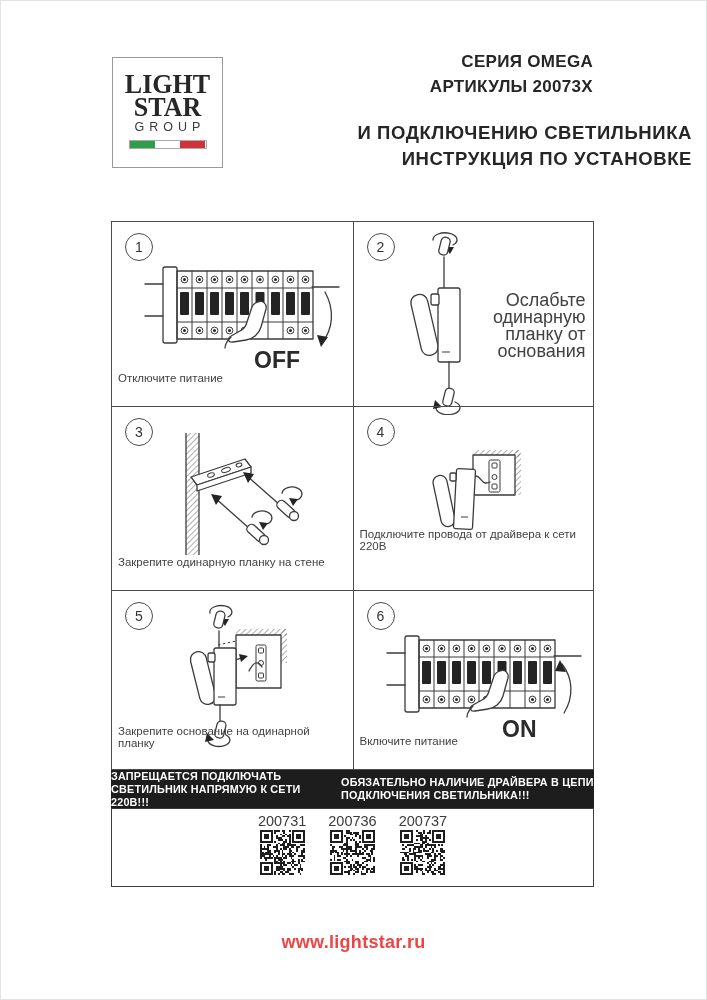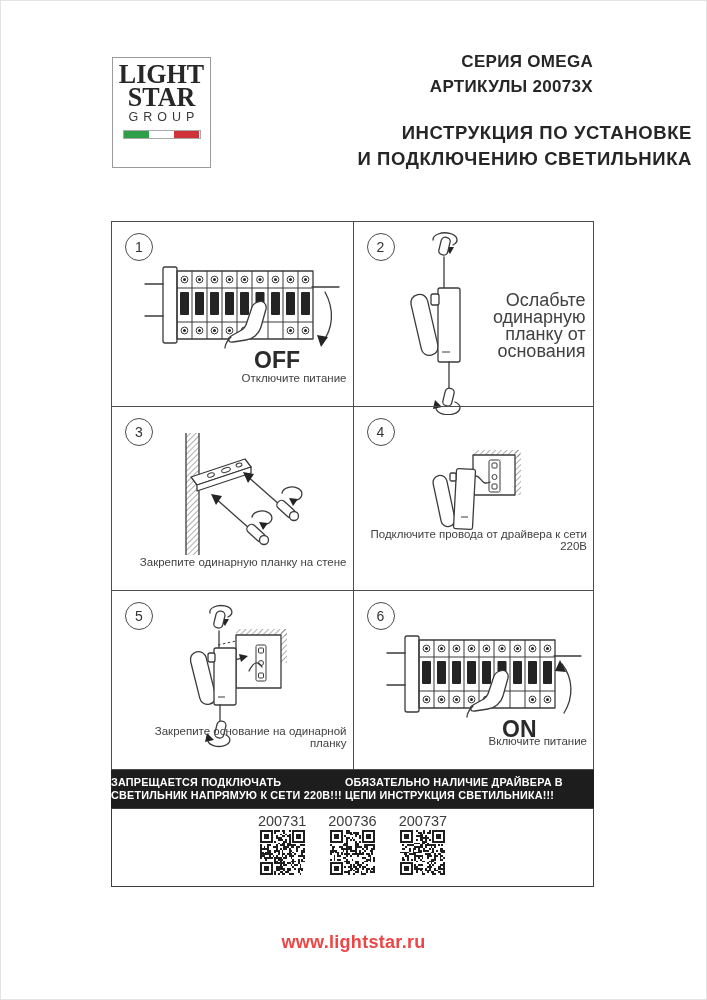--- a/index.html
+++ b/index.html
@@ -1,22 +1,22 @@
 <!DOCTYPE html>
 <html><head>
 <meta charset="utf-8">
 <style>
   html,body{margin:0;padding:0;background:#fff;}
   .page{position:relative;width:707px;height:1000px;background:#ffffff;
         font-family:"Liberation Sans",sans-serif;color:#2b2b2b;
         outline:1px solid #e3e3e3;outline-offset:-1px;overflow:hidden;}
 
   
-  .logo{position:absolute;left:112px;top:57px;width:99px;height:111px;
-        border:1px solid #9a9a9a;box-sizing:border-box;text-align:center;padding-top:4px;}
+  .logo{position:absolute;left:112px;top:57px;width:111px;height:111px;
+        border:1px solid #9a9a9a;box-sizing:border-box;text-align:center;padding-top:14px;}
   .logo-word{font-family:"Liberation Serif",serif;font-weight:700;font-size:28px;
              line-height:23px;color:#272727;transform:scaleX(.93);transform-origin:center;}
   .logo-group{font-size:12.5px;letter-spacing:5px;padding-left:5px;color:#3a3a3a;margin-top:2px;}
   .logo-flag{width:76px;height:7px;border:1px solid #aaa;margin:6px auto 0;display:flex;box-sizing:content-box;}
   .flag-seg{flex:1;}
   .flag-green{background:#2f9e49;} .flag-white{background:#ffffff;} .flag-red{background:#cf3339;}
 
   
   .series-block{position:absolute;top:49px;right:114px;text-align:right;
                 font-weight:700;font-size:17px;line-height:25px;color:#262626;letter-spacing:.3px;}
@@ -26,21 +26,21 @@
   
   .grid{position:absolute;left:111px;top:221px;width:483px;height:549px;
         border:1px solid #4c4c4c;box-sizing:border-box;
         display:grid;grid-template-columns:1fr 1fr;grid-template-rows:184px 184px auto;background:#fff;}
   .cell{position:relative;box-sizing:border-box;}
   .cell.c2{border-left:1px solid #4c4c4c;}
   .cell.rb{border-top:1px solid #4c4c4c;}
   .step-num{position:absolute;left:13px;top:11px;width:26px;height:26px;border:1px solid #4c4c4c;
             border-radius:50%;display:flex;align-items:center;justify-content:center;
             font-size:14px;color:#333;background:#fff;}
-  .caption{position:absolute;left:6px;right:6px;bottom:22px;text-align:right;
+  .caption{position:absolute;left:6px;right:6px;bottom:22px;text-align:left;
            font-size:11.5px;color:#414141;}
   .caption.side{left:122px;right:auto;bottom:auto;top:70px;width:110px;text-align:right;
                 font-size:18px;line-height:17px;}
   .illus{position:absolute;}
   .i1{left:30px;top:18px;} .i2{left:50px;top:8px;} .i3{left:10px;top:26px;}
   .i4{left:15px;top:22px;} .i5{left:20px;top:10px;} .i6{left:30px;top:18px;}
 
   
   .ln{stroke:#3b3b3b;fill:none;stroke-width:1.3;stroke-linecap:round;stroke-linejoin:round;}
   .ln-thin{stroke:#3b3b3b;fill:none;stroke-width:1;}
@@ -87,22 +87,22 @@
       <div class="flag-seg flag-red"></div>
     </div>
   </div>
 
   <div class="series-block">
     <div>СЕРИЯ OMEGA</div>
     <div>АРТИКУЛЫ 20073X</div>
   </div>
 
   <div class="instruction-block">
+    <div>И ПОДКЛЮЧЕНИЮ СВЕТИЛЬНИКА</div>
     <div>ИНСТРУКЦИЯ ПО УСТАНОВКЕ</div>
-    <div>И ПОДКЛЮЧЕНИЮ СВЕТИЛЬНИКА</div>
   </div>
 
   <div class="grid">
 
     <div class="cell">
       <div class="step-num">1</div>
       <svg class="illus i1" width="200" height="135" viewBox="0 0 200 135">
         <line class="ln" x1="3" y1="44" x2="21" y2="44"></line>
         <line class="ln" x1="3" y1="76" x2="21" y2="76"></line>
         <line class="ln" x1="170" y1="47" x2="197" y2="47"></line>
@@ -369,21 +369,21 @@
         <path class="ln" d="M180,104 c10,-16 9,-35 -2,-49"></path>
         <path class="fl" d="M176,51 l-5,11 11,1 z"></path>
         <text class="sw-label" x="118" y="128">ON</text>
       </svg>
       <div class="caption">Включите питание</div>
     </div>
   </div>
 
   <div class="warning">
     <div>ЗАПРЕЩАЕТСЯ ПОДКЛЮЧАТЬ СВЕТИЛЬНИК НАПРЯМУЮ К СЕТИ 220В!!!</div>
-    <div>ОБЯЗАТЕЛЬНО НАЛИЧИЕ ДРАЙВЕРА В ЦЕПИ ИНСТРУКЦИЯ СВЕТИЛЬНИКА!!!</div>
+    <div>ОБЯЗАТЕЛЬНО НАЛИЧИЕ ДРАЙВЕРА В ЦЕПИ ПОДКЛЮЧЕНИЯ СВЕТИЛЬНИКА!!!</div>
   </div>
 
   <div class="qrbox">
     <div class="qr-item">
       <div class="qr-label">200731</div>
       <div class="qr-code"><svg viewBox="0 0 25 25" width="45" height="45" fill="#1e1e1e" shape-rendering="crispEdges">
             <rect x="8" y="0" width="1" height="1"></rect>
             <rect x="9" y="0" width="1" height="1"></rect>
             <rect x="10" y="0" width="1" height="1"></rect>
             <rect x="12" y="0" width="1" height="1"></rect>

